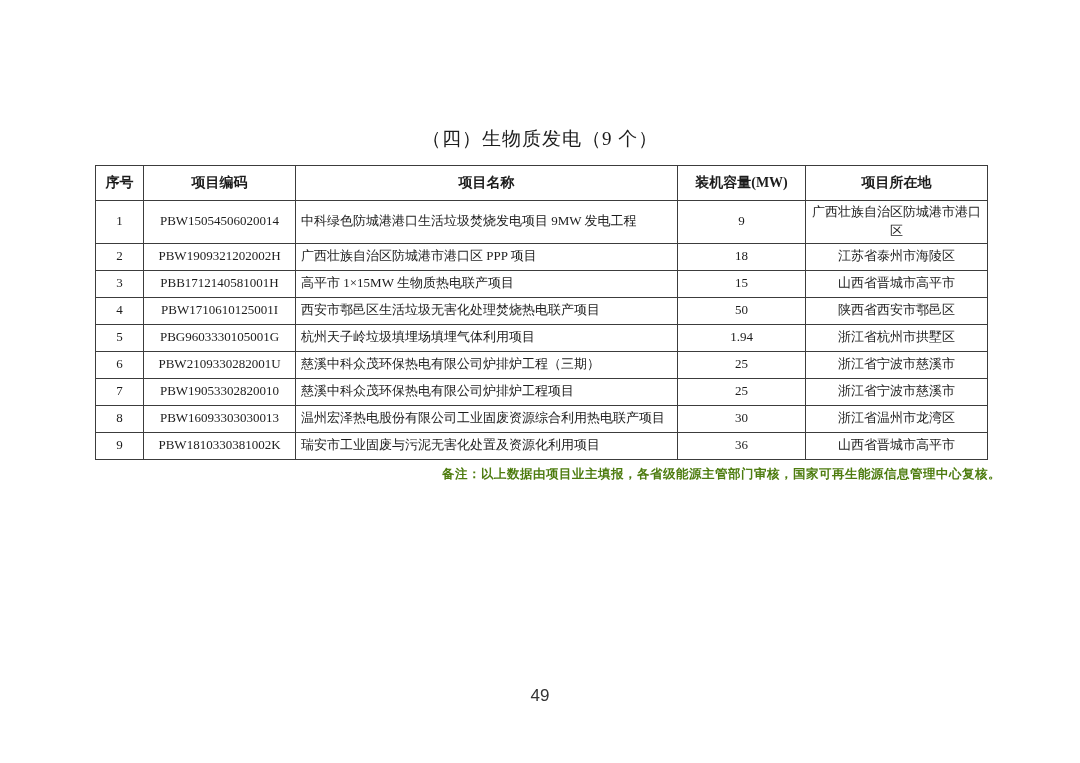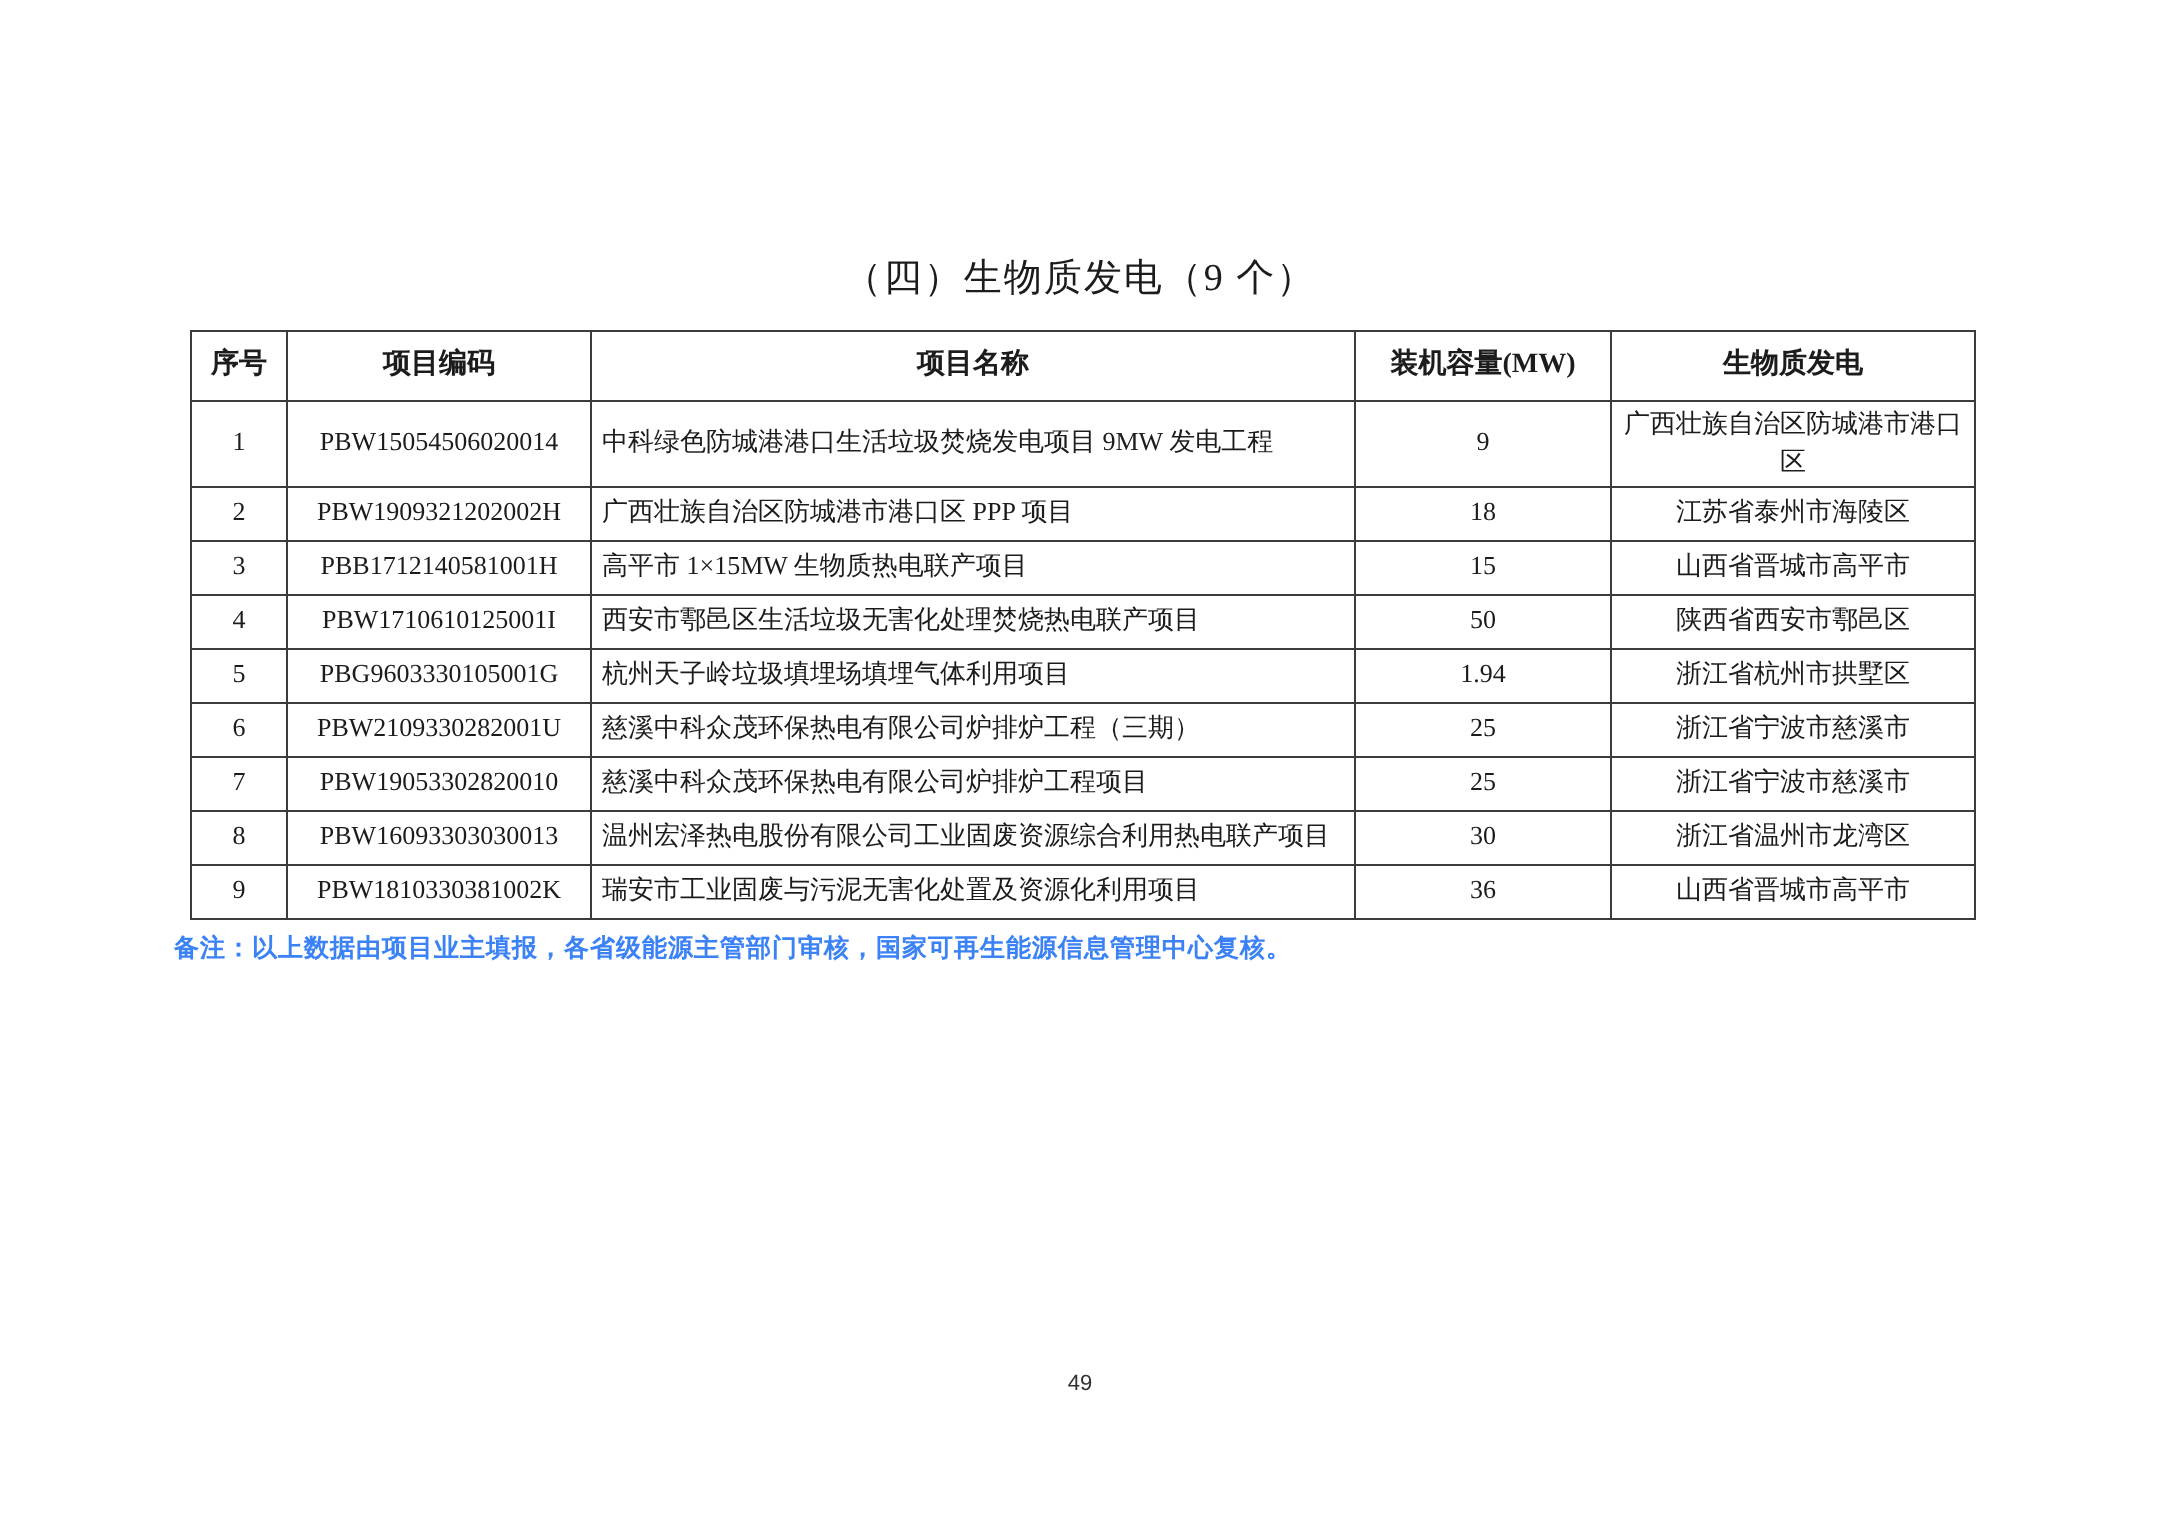--- a/index.html
+++ b/index.html
@@ -52,35 +52,36 @@
   }
   table.projects td { height: 22px; }
   table.projects td.cell-name { text-align: left; }
   col.c-seq  { width: 48px; }
   col.c-code { width: 152px; }
   col.c-name { width: 382px; }
   col.c-cap  { width: 128px; }
   col.c-loc  { width: 182px; }
   .note {
     position: absolute;
-    top: 466px; left: 87px;
+    top: 466px; left: 109px;
     width: 892px;
     font-family: "Liberation Sans", sans-serif;
     font-size: 12.5px;
     font-weight: bold;
-    color: #3b82f6;
+    color: #4d7c0f;
     letter-spacing: 0.5px;
+    text-align: right;
   }
   .page-number {
     position: absolute;
     top: 686px; left: 0;
     width: 100%;
     text-align: center;
     font-family: "Liberation Sans", sans-serif;
-    font-size: 11px;
+    font-size: 17px;
     color: #333333;
   }
 </style>
 </head>
 <body>
 
 <div class="page">
 
   <div class="doc-title">（四）生物质发电（9 个）</div>
 
@@ -92,21 +93,21 @@
           <col class="c-name">
           <col class="c-cap">
           <col class="c-loc">
       </colgroup>
       <thead>
         <tr>
           <th>序号</th>
           <th>项目编码</th>
           <th>项目名称</th>
           <th>装机容量(MW)</th>
-          <th>生物质发电</th>
+          <th>项目所在地</th>
         </tr>
       </thead>
       <tbody>
     <tr>
       <td class="cell-seq">1</td>
       <td class="cell-code">PBW15054506020014</td>
       <td class="cell-name">中科绿色防城港港口生活垃圾焚烧发电项目 9MW 发电工程</td>
       <td class="cell-capacity">9</td>
       <td class="cell-location">广西壮族自治区防城港市港口区</td>
     </tr>

